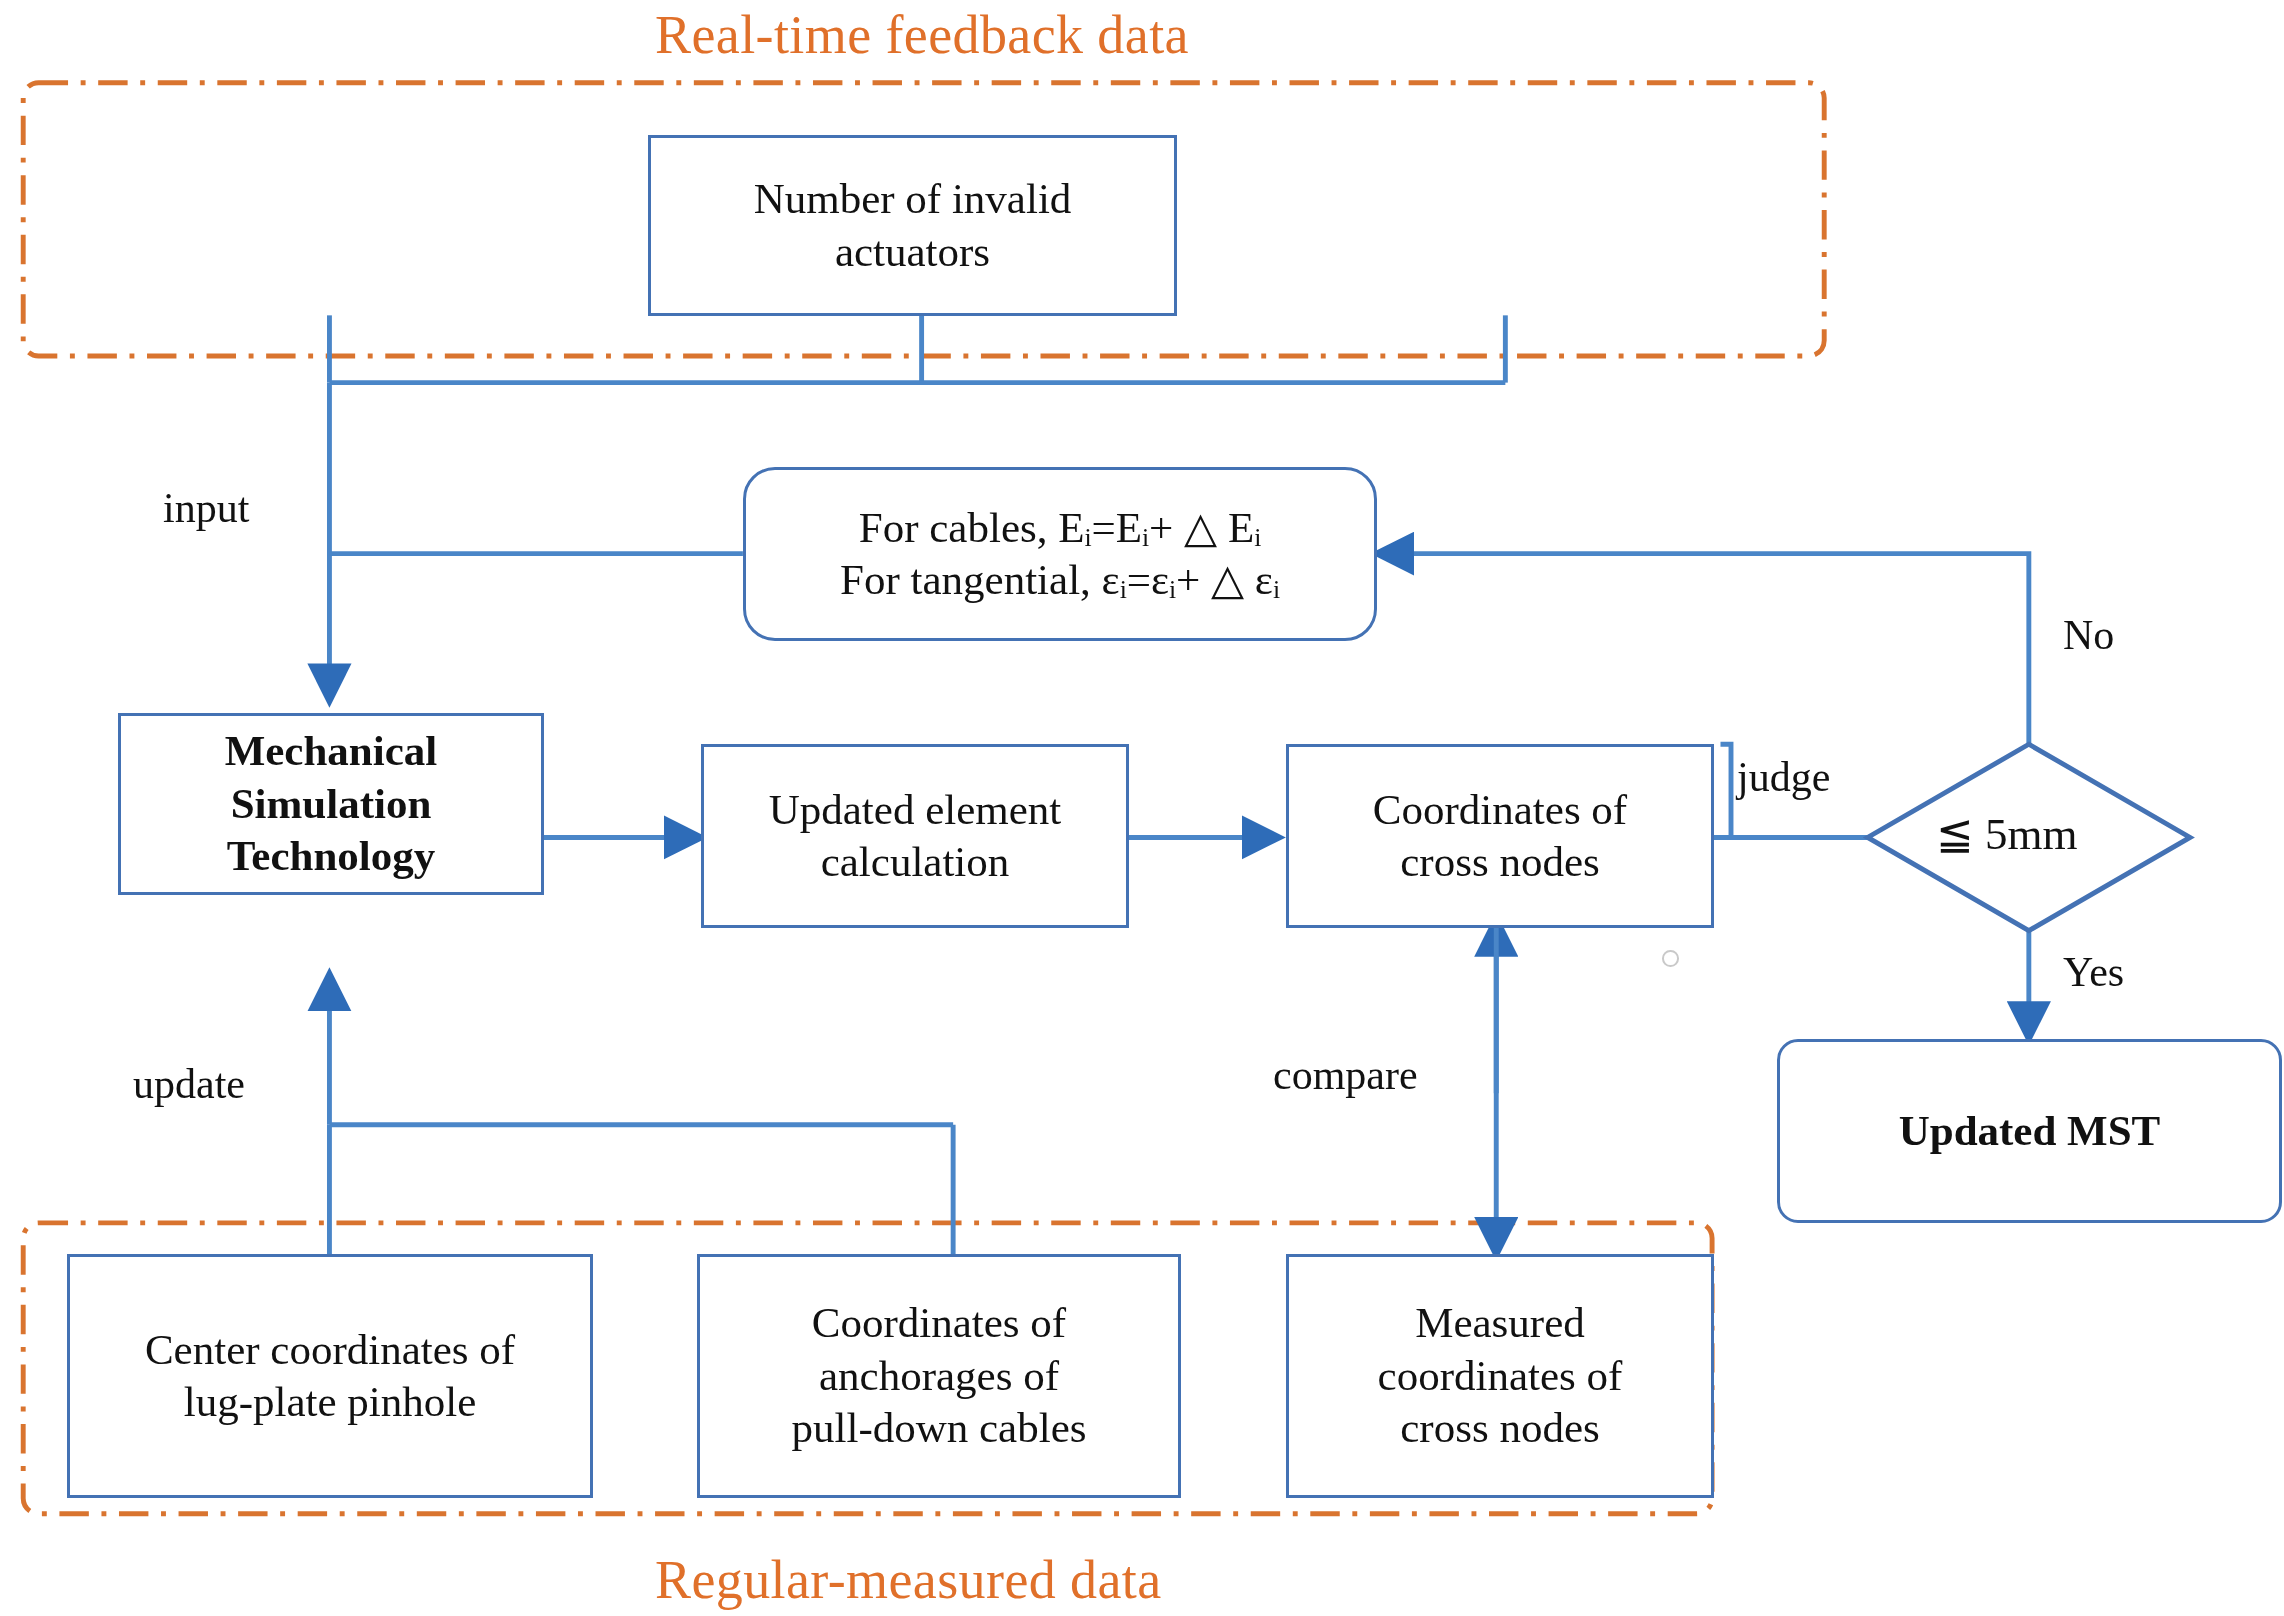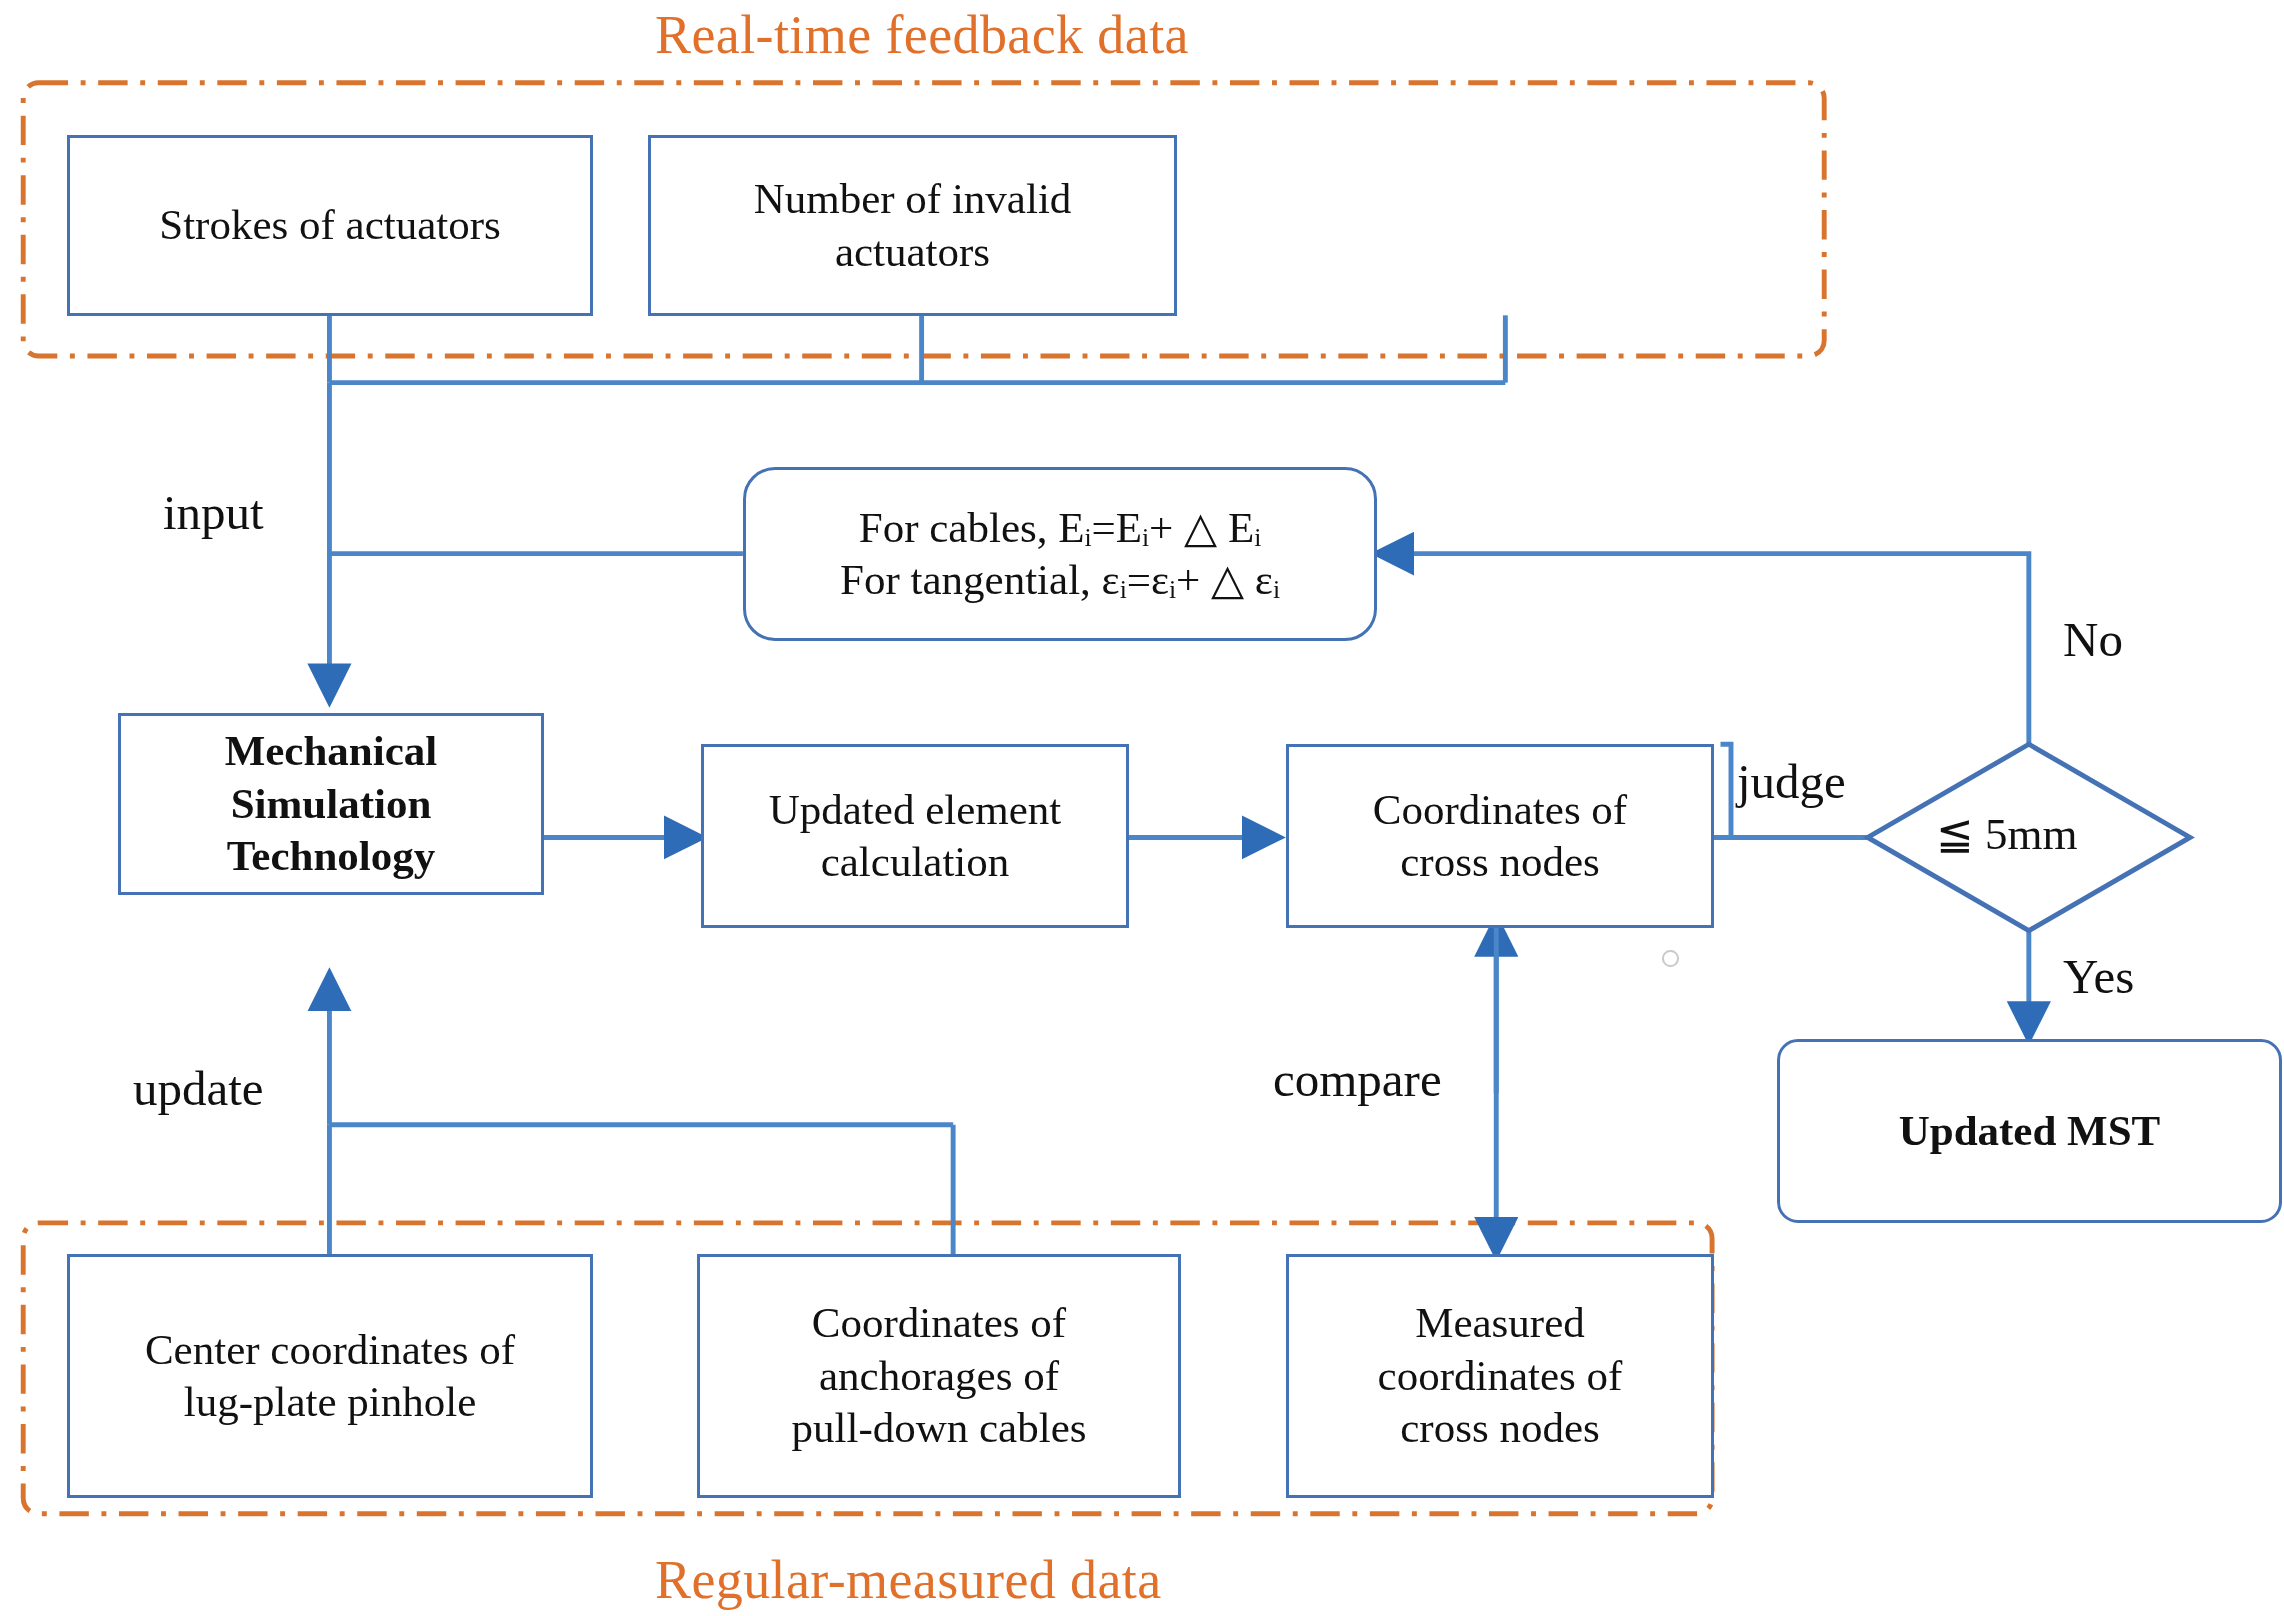--- a/index.html
+++ b/index.html
@@ -8,21 +8,21 @@
   svg.layer{position:absolute;left:0;top:0;width:2284px;height:1616px;}
   .node{position:absolute;box-sizing:border-box;display:flex;align-items:center;
         justify-content:center;text-align:center;background:#ffffff;
         border:3.5px solid #4472B4;color:#111;line-height:1.22;}
   .node span{display:block;padding:0 9.8px;}
   .nodetxt{font-size:43px;}
   .bold{font-weight:bold;}
   .rounded{border-radius:32px;}
   .grouplabel{position:absolute;color:#E0702A;font-size:54px;white-space:nowrap;
               letter-spacing:0.4px;}
-  .edgelabel{position:absolute;color:#111;font-size:49px;white-space:nowrap;}
+  .edgelabel{position:absolute;color:#111;font-size:42px;white-space:nowrap;}
   .dot-artifact{position:absolute;width:12.6px;height:12.6px;border:2.8px solid #c9c9c9;
                 border-radius:50%;background:#fff;}
 </style>
 </head>
 <body>
 
 <div id="stage">
 
   <svg class="layer" viewBox="0 0 3259 2306" xmlns="http://www.w3.org/2000/svg">
     <defs>
@@ -64,23 +64,20 @@
       <path d="M470,1605 L1360,1605"></path>
       <path d="M470,1605 L470,1390" marker-end="url(#ah)"></path>
     </g>
 
     <polygon points="2895,1062 3125,1195 2895,1328 2665,1195" fill="#ffffff" stroke="#4472B4" stroke-width="7"></polygon>
   </svg>
 
   <div class="grouplabel" style="left:655px;top:4.2px;">Real-time feedback data</div>
   <div class="grouplabel" style="left:655px;top:1549px;">Regular-measured  data</div>
 
-  <div class="node" style="left:67px;top:135px;width:526px;height:181px;">
-    <span class="nodetxt">Strokes of actuators</span>
-  </div>
 
   <div class="node" style="left:648px;top:135px;width:529px;height:181px;">
     <span class="nodetxt" style="white-space:pre-line;">Number of invalid
 actuators</span>
   </div>
 
 
   <div class="node rounded" style="left:743px;top:467px;width:634px;height:174px;flex-direction:column;">
     <span class="nodetxt" style="padding:0 7px;">For cables, Eᵢ=Eᵢ+ △ Eᵢ</span>
     <span class="nodetxt" style="padding:0 7px;">For tangential, εᵢ=εᵢ+ △ εᵢ</span>

